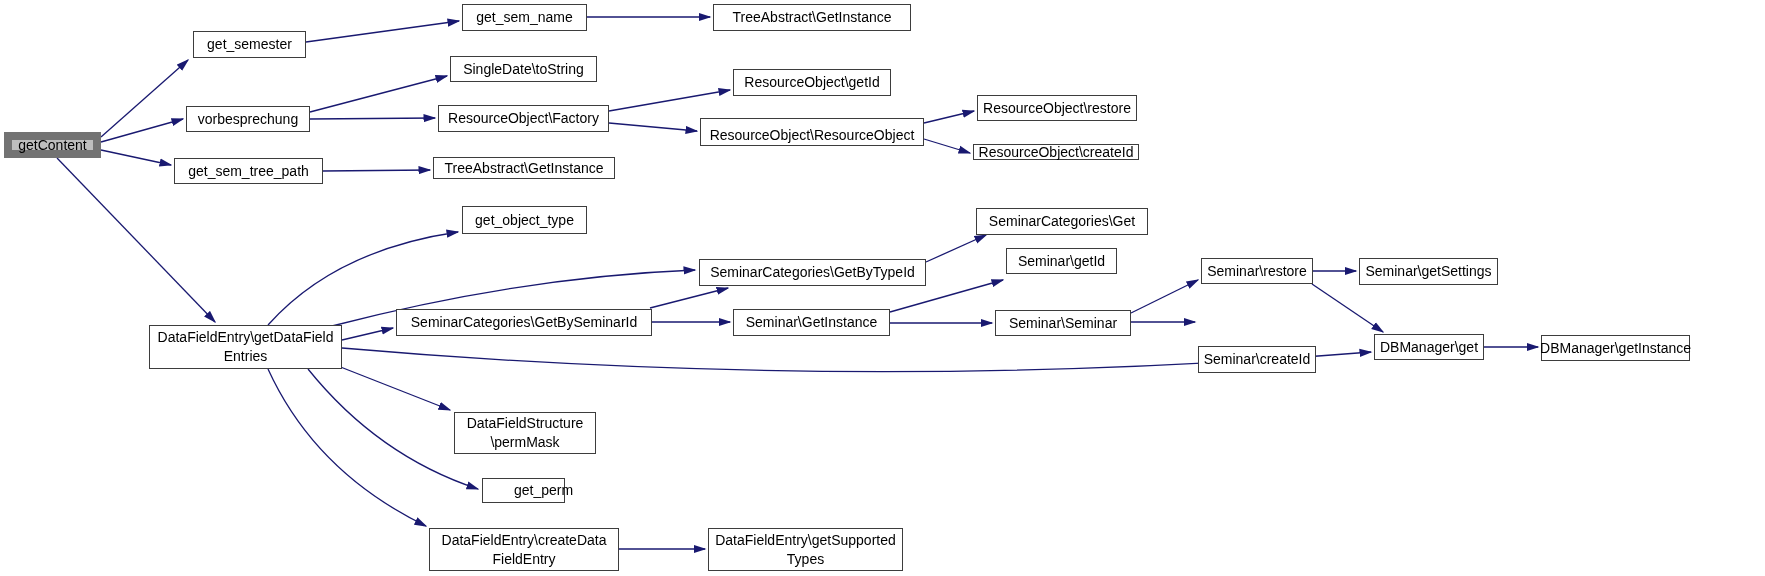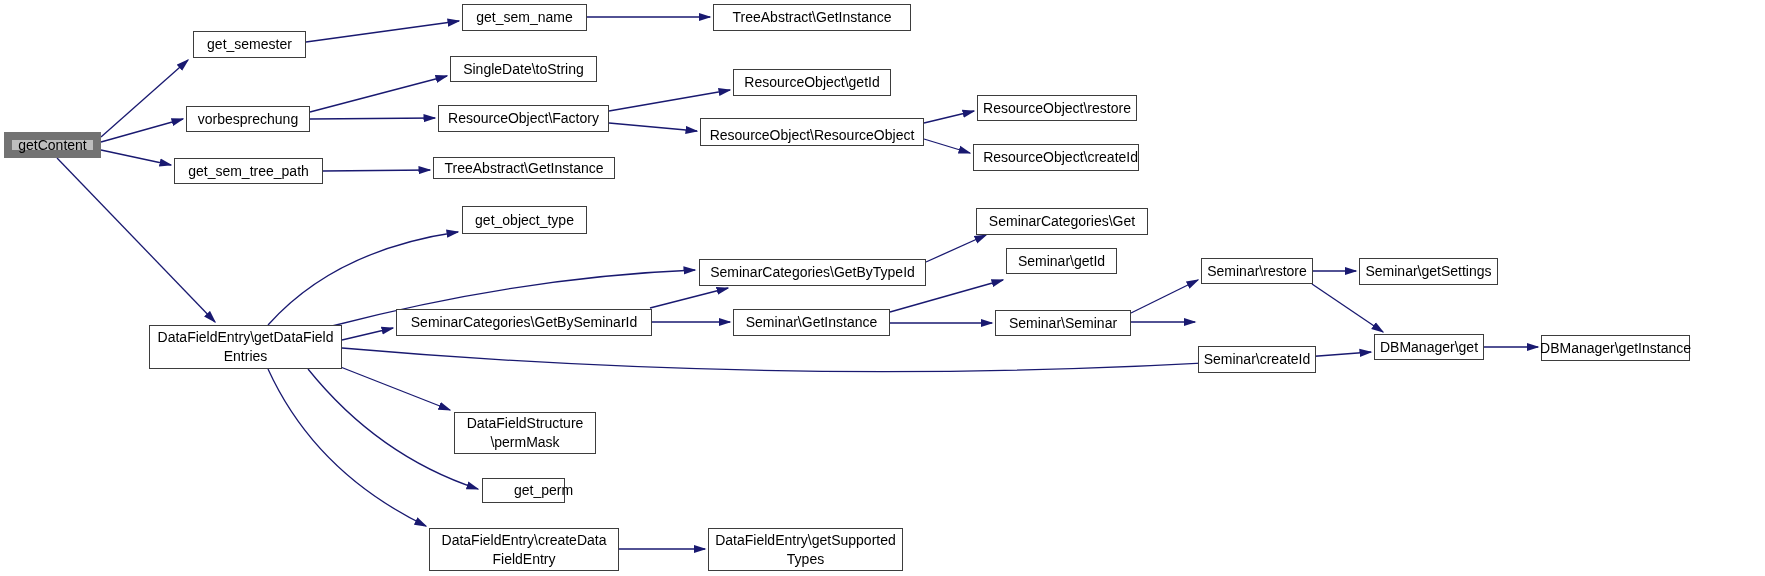--- a/index.html
+++ b/index.html
@@ -121,21 +121,21 @@
       </div>
       <div class="node" style="left: 733px; top: 69px; width: 158px; height: 27px;">
         <span class="node-line">ResourceObject\getId</span>
       </div>
       <div class="node" style="left: 700px; top: 118px; width: 224px; height: 28px; justify-content: flex-end;">
         <span class="node-line">ResourceObject\ResourceObject</span>
       </div>
       <div class="node" style="left: 977px; top: 95px; width: 160px; height: 26px;">
         <span class="node-line">ResourceObject\restore</span>
       </div>
-      <div class="node" style="left: 973px; top: 144px; width: 166px; height: 27px; align-items: flex-end;">
+      <div class="node" style="left: 973px; top: 144px; width: 166px; height: 16px;">
         <span class="node-line">ResourceObject\createId</span>
       </div>
       <div class="node" style="left: 174px; top: 158px; width: 149px; height: 26px;">
         <span class="node-line">get_sem_tree_path</span>
       </div>
       <div class="node" style="left: 433px; top: 157px; width: 182px; height: 22px;">
         <span class="node-line">TreeAbstract\GetInstance</span>
       </div>
       <div class="node" style="left: 462px; top: 206px; width: 125px; height: 28px;">
         <span class="node-line">get_object_type</span>

